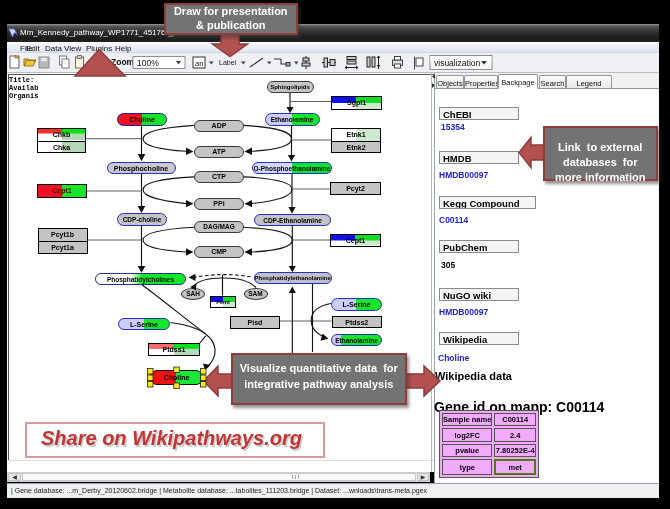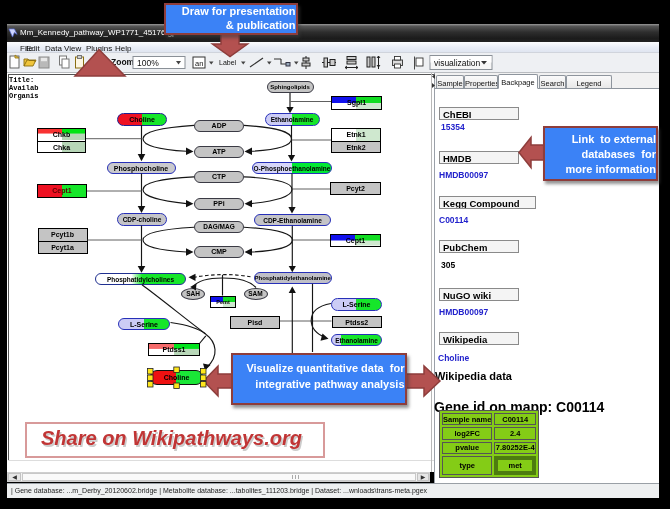--- a/index.html
+++ b/index.html
@@ -19,21 +19,21 @@
 #panel{left:434px;top:73px;width:225px;height:410px;background:#fff;border-left:1px solid #9aa0a8}
 .tab{position:absolute;top:75px;height:13px;background:linear-gradient(#fafafa,#e8e8e8);border:1px solid #8e959d;border-bottom:none;font-size:7.5px;color:#111;text-align:center;padding-top:2.5px;border-radius:2px 2px 0 0;white-space:nowrap;overflow:hidden}
 .tabline{left:434px;top:88px;width:225px;height:1px;background:#8e959d}
 .secbox{position:absolute;left:439px;width:80px;height:13px;border:1px solid #8a8a8a;background:#f4f4f4;font-size:9.5px;font-weight:bold;color:#000;padding:1px 0 0 3px;white-space:nowrap;overflow:hidden}
 .lnk{position:absolute;font-size:8.5px;font-weight:bold;color:#2222cc;}
 
 .nd{position:absolute;font-weight:bold;color:#000;text-align:center;overflow:hidden;white-space:nowrap}
 .pill{border-radius:7px}
 .gry{background:#c4c4c4;border:1px solid #3a3a44}
 
-.callout{position:absolute;background:#3b82f6;border:2px solid #8e3d3b;color:#fff;font-weight:bold;text-align:right;box-shadow:2px 3px 3px rgba(60,60,60,.55);z-index:30}
+.callout{position:absolute;background:#737373;border:2px solid #8e3d3b;color:#fff;font-weight:bold;text-align:center;box-shadow:2px 3px 3px rgba(60,60,60,.55);z-index:30}
 svg{position:absolute}
 </style></head>
 <body>
 <div id="stage">
 
 <div class="abs" id="titlebar"></div>
 <svg class="abs" id="winicon" viewBox="0 0 11 11">
       <path d="M1 1 L5 10 L7 5 L10 7 L7 1 Z" fill="#cfd6ff" stroke="#5a6bd0" stroke-width="0.8"></path>
     </svg>
 <div class="abs" id="titletxt">Mm_Kennedy_pathway_WP1771_45176.gp...</div>
@@ -265,71 +265,71 @@
 <div class="abs" style="left:417px;top:473px;width:12px;height:8px;background:#e6e6e6;border:1px solid #c2c2c2;font-size:6px;text-align:center;line-height:7px;color:#333">▶</div>
 <div class="abs" style="left:22px;top:473px;width:394px;height:8px;background:#fafafa;border:1px solid #c8c8c8"></div>
 <div class="abs" style="left:292px;top:475px;width:9px;height:4px;background:repeating-linear-gradient(90deg,#aaa 0 1px,#fafafa 1px 3px)"></div>
 <div class="abs" id="statusbar">
       <span style="position:absolute;left:4px;top:3px">| Gene database: ...m_Derby_20120602.bridge | Metabolite database: ...tabolites_111203.bridge | Dataset: ...wnloads\trans-meta.pgex</span>
     </div>
 
 <div class="abs" id="panel"></div>
 <div class="abs" style="left:435px;top:73px;width:224px;height:15px;background:#f1f1f1"></div>
 <div class="abs tabline"></div>
-<div class="tab" style="left:436px;width:28px">Sample</div>
+<div class="tab" style="left:436px;width:28px">Objects</div>
 <div class="tab" style="left:464px;width:34px">Properties</div>
 <div class="tab" style="left:498px;width:40px;background:#fff;top:74px;height:15px;border-bottom:1px solid #fff;z-index:2">Backpage</div>
 <div class="tab" style="left:539px;width:27px">Search</div>
 <div class="tab" style="left:566px;width:46px">Legend</div>
 
 <div class="secbox" style="top:106.5px">ChEBI</div>
 <a class="lnk" style="left:441px;top:122px">15354</a>
 <div class="secbox" style="top:151px">HMDB</div>
 <a class="lnk" style="left:439px;top:169.5px">HMDB00097</a>
 <div class="secbox" style="top:196px;width:97px">Kegg Compound</div>
 <a class="lnk" style="left:439px;top:215px">C00114</a>
 <div class="secbox" style="top:240px">PubChem</div>
 <div class="abs" style="left:441px;top:260px;font-size:8.5px;font-weight:bold;color:#000">305</div>
 <div class="secbox" style="top:288px">NuGO wiki</div>
 <a class="lnk" style="left:439px;top:306.5px">HMDB00097</a>
 <div class="secbox" style="top:332px">Wikipedia</div>
 <a class="lnk" style="left:438px;top:352.5px">Choline</a>
 <div class="abs" style="left:435px;top:370px;font-size:11px;font-weight:bold;color:#000">Wikipedia data</div>
 <div class="abs" style="left:434px;top:399px;font-size:14px;font-weight:bold;color:#000">Gene id on mapp: C00114</div>
-<div class="abs" style="left:439px;top:410px;width:100px;height:68px;border:1px solid #555;background:#84cc16">
+<div class="abs" style="left:439px;top:410px;width:100px;height:68px;border:1px solid #555;background:#f0abfc">
   <table style="border-collapse:separate;border-spacing:2px;width:100%;height:100%;font-size:7.5px;font-weight:bold;text-align:center;white-space:nowrap;font-family:'Liberation Sans',sans-serif">
     <tbody>
           <tr>
             <td style="border:1px solid #555;width:54%">Sample name</td>
             <td style="border:1px solid #555">C00114</td>
           </tr>
     <tr>
             <td style="border:1px solid #555">log2FC</td>
             <td style="border:1px solid #555">2.4</td>
           </tr>
     <tr>
             <td style="border:1px solid #555">pvalue</td>
             <td style="border:1px solid #555">7.80252E-4</td>
           </tr>
     <tr>
             <td style="border:1px solid #555">type</td>
-            <td style="border:4px solid #4d7c0f">met</td>
+            <td style="border:2px solid #4d7c0f">met</td>
           </tr>
   </tbody>
       </table>
 </div>
 
 <div class="callout" style="left:164px;top:3px;width:133.5px;height:31.5px;font-size:11px;line-height:13.5px;padding-top:0px">Draw for presentation<br>&amp; publication</div>
 <svg class="abs" style="left:205px;top:33px;z-index:29" width="50" height="26" viewBox="0 0 50 26">
 <path d="M16 0 L34 0 L34 11 L42.5 11 L25 23.5 L7.5 11 L16 11 Z" fill="#b35150" stroke="#8e3d3b" stroke-width="1.5"></path>
 </svg>
 <svg class="abs" style="left:70px;top:47.5px;z-index:29" width="60" height="29" viewBox="0 0 60 29">
 <path d="M29 1.5 L55 28 L5 28 Z" fill="#b35150" stroke="#8e3d3b" stroke-width="1.5"></path>
 </svg>
-<div class="callout" style="left:542.5px;top:126px;width:115.5px;height:55px;font-size:11px;line-height:15px;padding-top:4px">Link&nbsp; to external<br>databases&nbsp; for<br>more information</div>
+<div class="callout" style="left:542.5px;top:126px;width:115.5px;height:55px;font-size:11px;line-height:15px;padding-top:12px">Link&nbsp; to external<br>databases&nbsp; for<br>more information</div>
 <svg class="abs" style="left:517px;top:134px;z-index:29" width="28" height="37" viewBox="0 0 28 37">
 <path d="M28 11 L14 11 L14 3.5 L2 18.5 L14 33.5 L14 26 L28 26 Z" fill="#b35150" stroke="#8e3d3b" stroke-width="1.5"></path>
 </svg>
 <div class="callout" style="left:231px;top:353px;width:175.5px;height:52px;font-size:11px;line-height:15.5px;padding-top:6px;z-index:31">Visualize quantitative data&nbsp; for<br>integrative pathway analysis</div>
 <svg class="abs" style="left:201px;top:362px;z-index:30" width="34" height="38" viewBox="0 0 34 38">
 <path d="M34 12 L17 12 L17 4 L2.5 19 L17 34 L17 26 L34 26 Z" fill="#b35150" stroke="#8e3d3b" stroke-width="1.5"></path>
 </svg>
 <svg class="abs" style="left:403px;top:362px;z-index:30" width="40" height="38" viewBox="0 0 40 38">
 <path d="M0 12 L21 12 L21 4 L37 19 L21 34 L21 26 L0 26 Z" fill="#b35150" stroke="#8e3d3b" stroke-width="1.5"></path>
 </svg>

